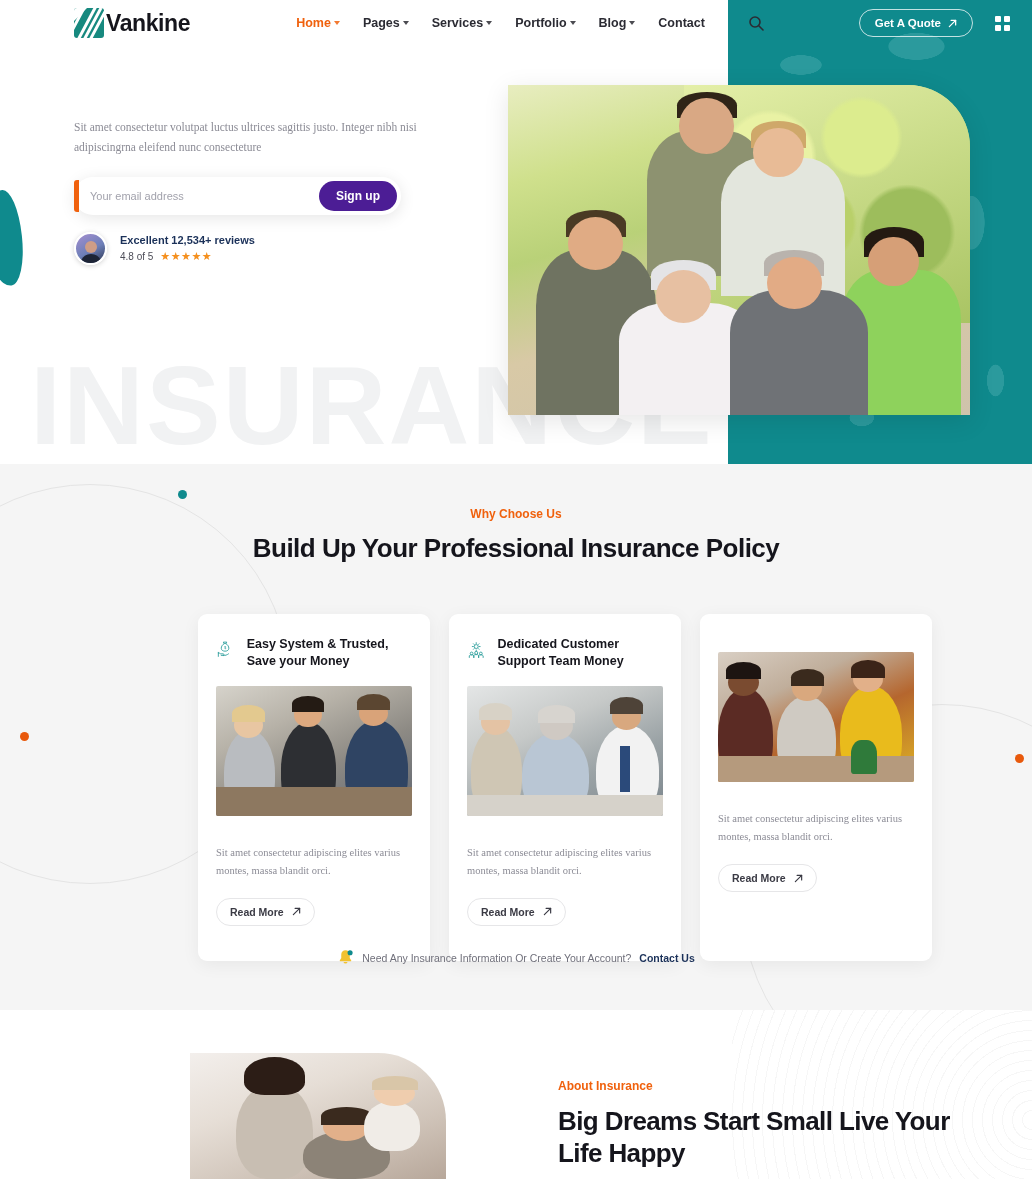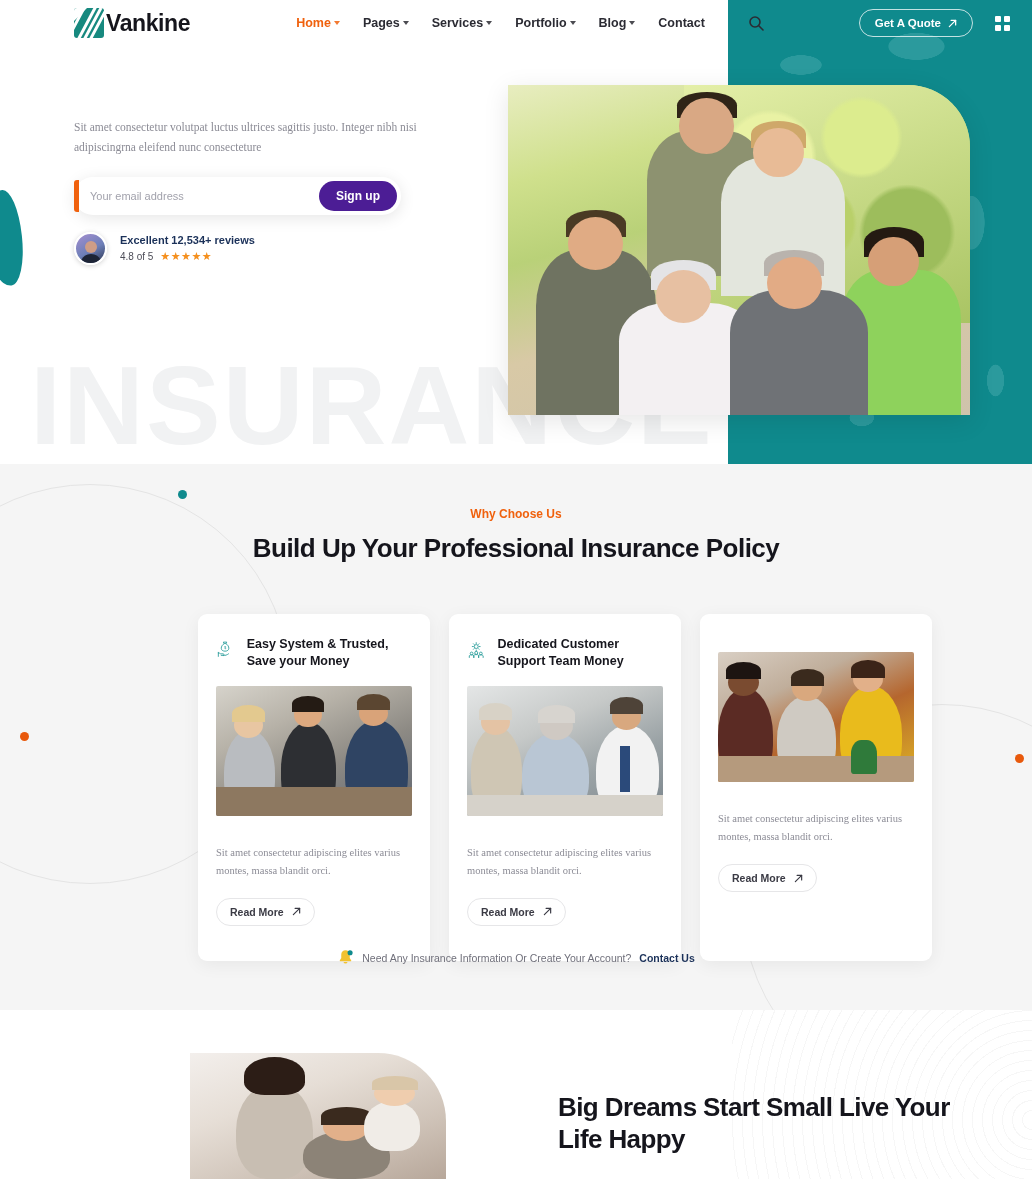--- a/index.html
+++ b/index.html
@@ -460,17 +460,18 @@
     <div class="ci-h" style="left:21%;top:3%;width:24%;height:30%;background:#2c1d16;border-radius:50% 50% 34% 34%;"></div>
     <div class="ci" style="left:44%;top:62%;width:34%;height:38%;background:#8c8377;"></div>
     <div class="ci-h" style="left:52%;top:48%;width:18%;height:22%;background:#e2b08a;"></div>
     <div class="ci-h" style="left:51%;top:43%;width:20%;height:14%;background:#3a2a1e;border-radius:50% 50% 0 0;"></div>
     <div class="ci" style="left:68%;top:38%;width:22%;height:40%;background:#f0ece7;"></div>
     <div class="ci-h" style="left:72%;top:22%;width:16%;height:20%;background:#efcdae;"></div>
     <div class="ci-h" style="left:71%;top:18%;width:18%;height:11%;background:#d9c6a8;border-radius:50% 50% 0 0;"></div>
   </div>
 
   <div class="about-right">
+    <div class="about-eyebrow">About Insurance</div>
     <h2 class="about-title">Big Dreams Start Small Live Your Life Happy</h2>
 
   </div>
 
 </div>
 
 </body></html>

